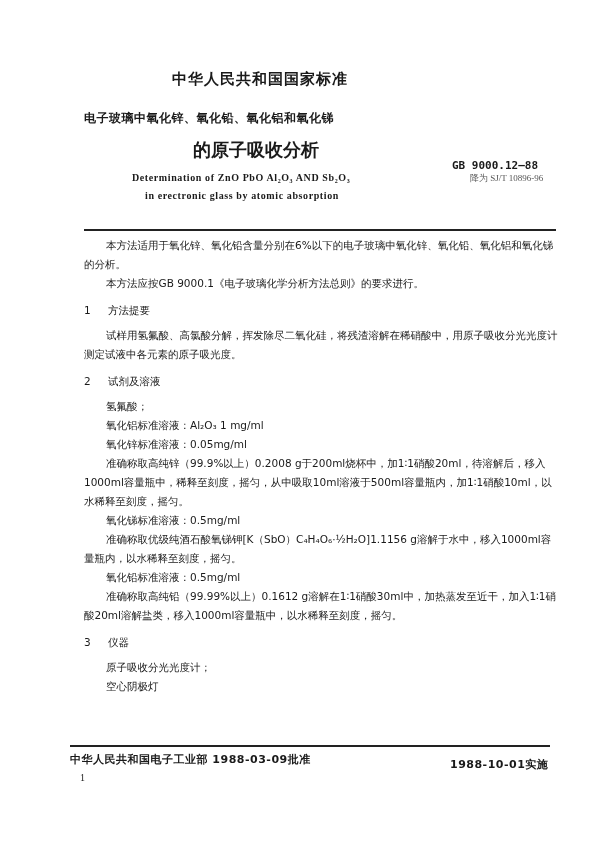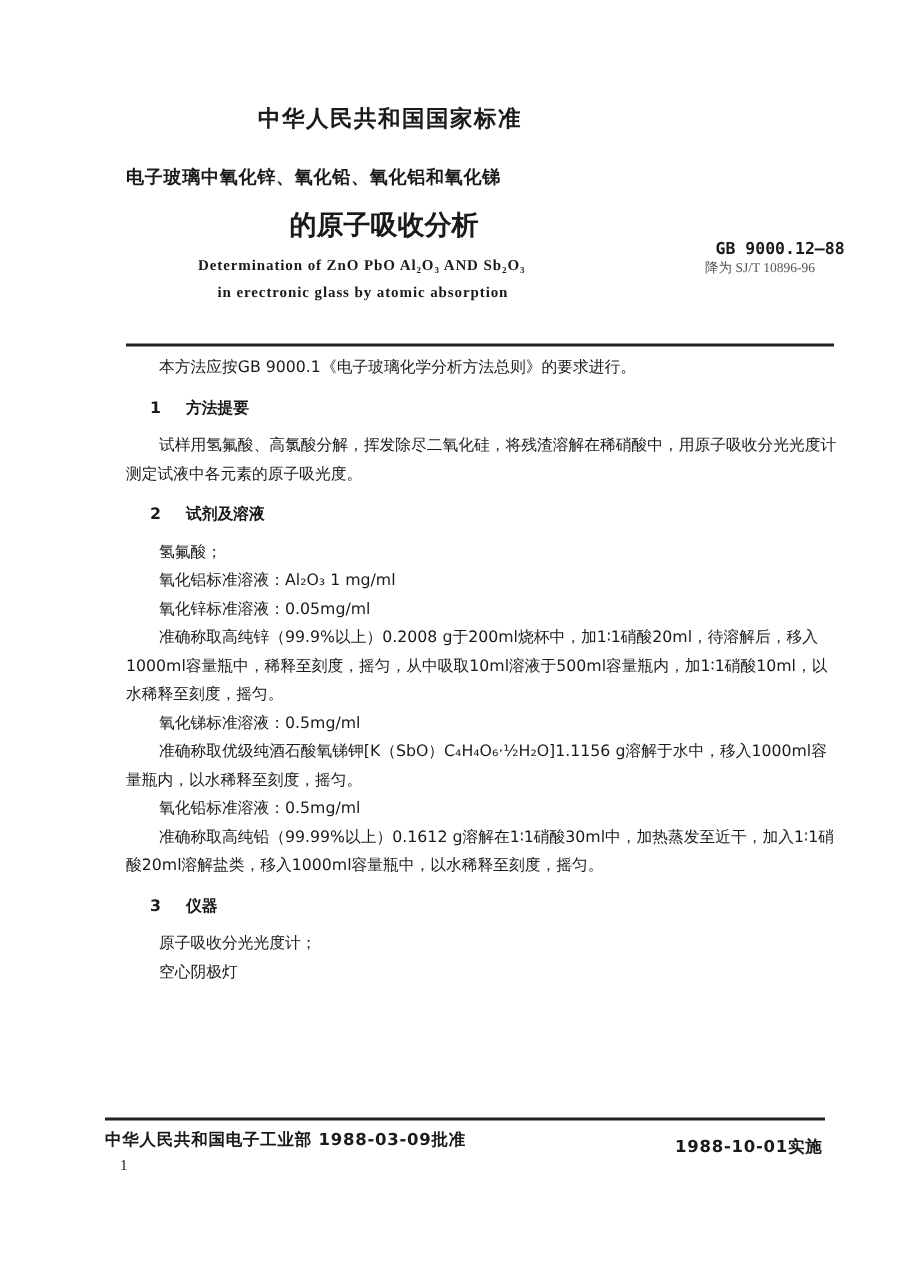--- a/index.html
+++ b/index.html
@@ -2,49 +2,50 @@
 <html><head>
 <meta charset="utf-8">
 <style>
   html, body { margin:0; padding:0; background:#ffffff; }
   body { width:600px; height:848px; position:relative; overflow:hidden;
          font-family:"DejaVu Sans", "Liberation Sans", sans-serif; color:#1a1a1a; }
   .abs { position:absolute; white-space:nowrap; }
   .std-header { left:0; width:600px; top:70px; text-align:center; font-size:15px; font-weight:bold; letter-spacing:1px; margin-left:-40px; }
   .title1 { left:84px; top:110px; font-size:12px; font-weight:bold; letter-spacing:0.5px; }
   .title2 { left:193px; top:138px; font-size:18px; font-weight:bold; }
-  .std-code { left:452px; top:159px; font-size:11px; font-weight:bold; font-family:"DejaVu Sans Mono","Liberation Mono",monospace;margin-left:25px; }
+  .std-code { left:452px; top:159px; font-size:11px; font-weight:bold; font-family:"DejaVu Sans Mono","Liberation Mono",monospace; }
   .replaced { left:470px; top:172px; font-size:9px; color:#555; font-family:"Liberation Serif",serif; }
   .en1 { left:132px; top:172px; font-size:10px; font-weight:bold; font-family:"Liberation Serif",serif; letter-spacing:0.6px; }
   .en2 { left:145px; top:190px; font-size:10px; font-weight:bold; font-family:"Liberation Serif",serif; letter-spacing:0.6px; }
   .rule-top { left:84px; top:229px; width:472px; height:2px; background:#222; }
   .body { left:84px; width:476px; font-size:10.5px; line-height:19px; white-space:normal; }
   .p { text-indent:22px; margin:0; }
   .p-noind { margin:0 0 0 22px; }
-  .sec { margin:8px 0 6px 16px; font-weight:bold; }
+  .sec { margin:8px 0 6px 0; font-weight:normal; }
   .sec .num { display:inline-block; width:24px; }
   .rule-bot { left:70px; top:745px; width:480px; height:2px; background:#222; }
   .foot-left { left:70px; top:752px; font-size:11px; font-weight:bold; letter-spacing:0.5px; }
   .foot-right { left:450px; top:757px; font-size:11px; font-weight:bold; letter-spacing:0.5px; }
   .page-num { left:80px; top:772px; font-size:10px; font-family:"Liberation Serif",serif; }
 </style>
 </head>
 <body>
 
 <div class="abs std-header">中华人民共和国国家标准</div>
 <div class="abs title1">电子玻璃中氧化锌、氧化铅、氧化铝和氧化锑</div>
 <div class="abs title2">的原子吸收分析</div>
 <div class="abs std-code">GB 9000.12—88</div>
 <div class="abs replaced">降为 SJ/T 10896-96</div>
 <div class="abs en1">Determination of ZnO PbO Al₂O₃ AND Sb₂O₃</div>
 <div class="abs en2">in erectronic glass by atomic absorption</div>
 
 <div class="abs rule-top"></div>
 
 <div class="abs body" style="top:236px;">
+  <p class="p">本方法适用于氧化锌、氧化铅含量分别在6%以下的电子玻璃中氧化锌、氧化铅、氧化铝和氧化锑的分析。</p>
   <p class="p">本方法应按GB 9000.1《电子玻璃化学分析方法总则》的要求进行。</p>
 
   <div class="sec">
     <span class="num">1</span><span>方法提要</span>
   </div>
   <p class="p">试样用氢氟酸、高氯酸分解，挥发除尽二氧化硅，将残渣溶解在稀硝酸中，用原子吸收分光光度计测定试液中各元素的原子吸光度。</p>
 
   <div class="sec">
     <span class="num">2</span><span>试剂及溶液</span>
   </div>

